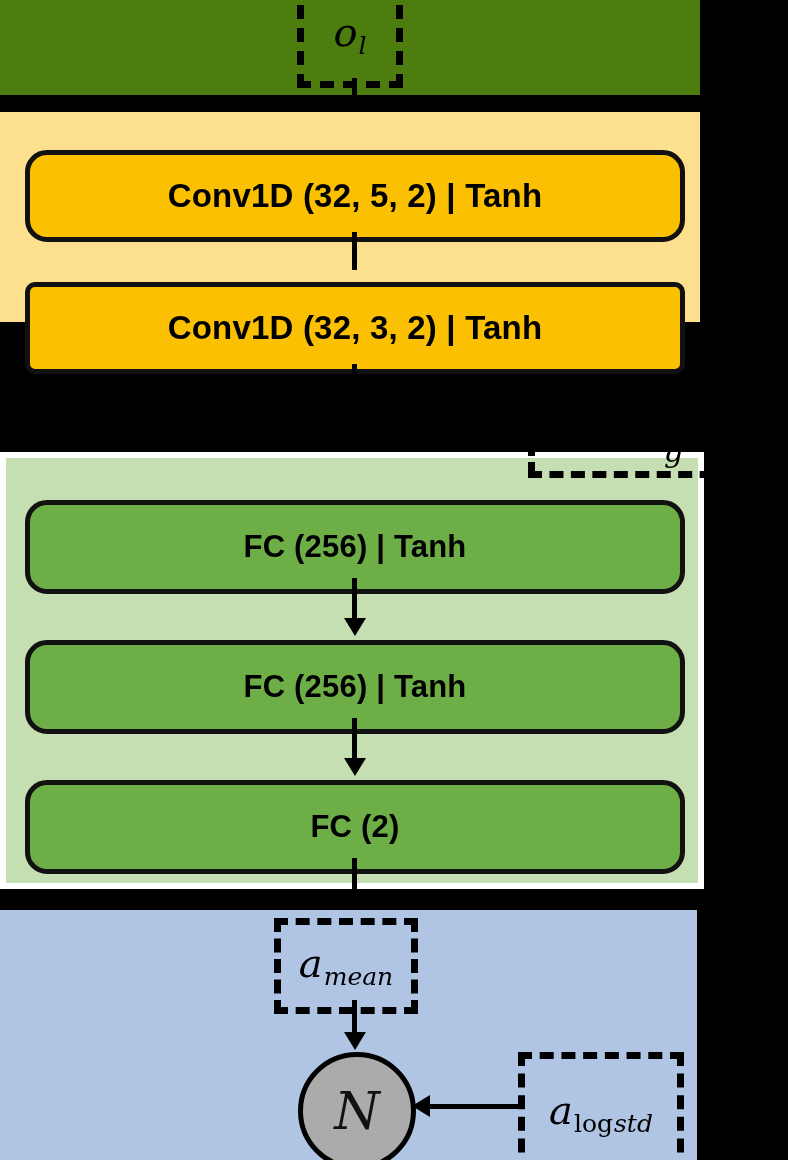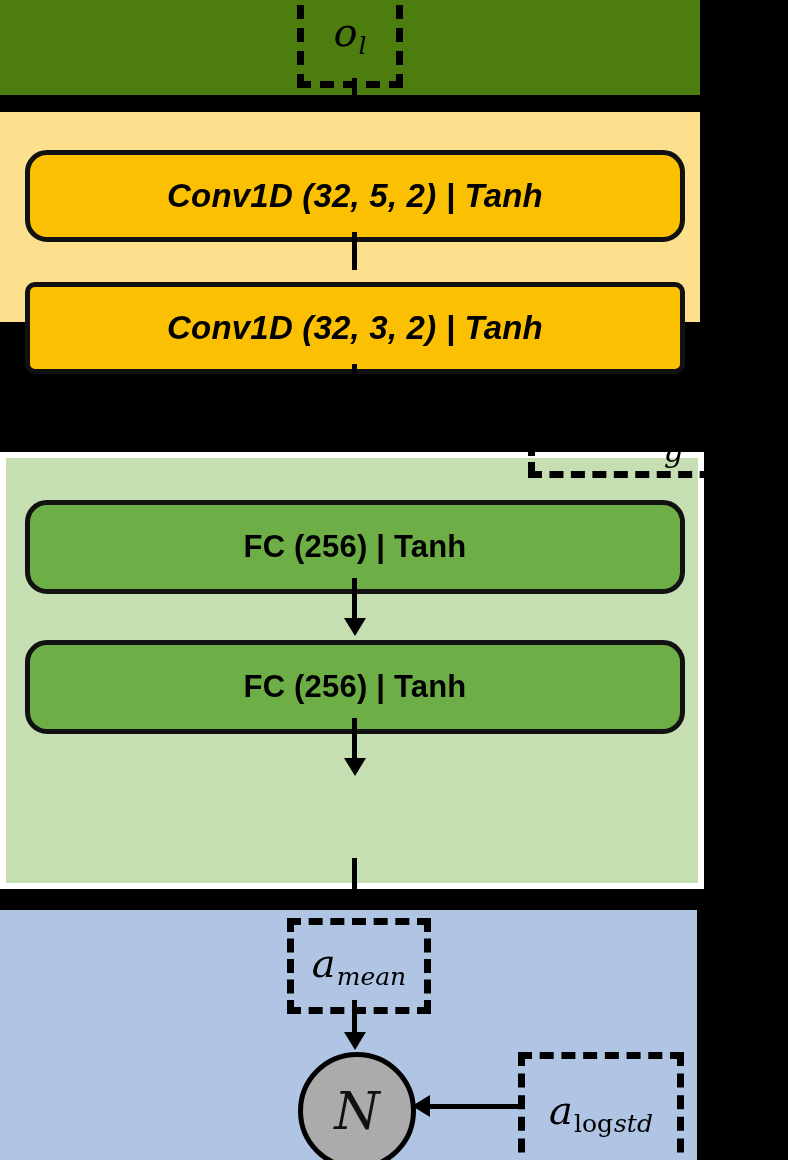--- a/index.html
+++ b/index.html
@@ -3,21 +3,21 @@
 <meta charset="utf-8">
 <style>
   html,body{margin:0;padding:0;background:#000;}
   body{width:788px;height:1160px;position:relative;overflow:hidden;
        font-family:"Liberation Sans",sans-serif;}
 
   .panel{position:absolute;left:0;}
 
   
   #panel-obs   {top:0px;   height:95px;  width:700px; background:#4d7c0f;}
-  #panel-conv  {top:112px; height:210px; width:700px; background:#FCE08E;font-style:italic;}
+  #panel-conv  {top:112px; height:210px; width:700px; background:#FCE08E;}
   #panel-fc    {top:452px; height:437px; width:704px; background:#C5DFB3;
                 border:6px solid #ffffff; box-sizing:border-box;}
   #panel-dist  {top:910px; height:250px; width:697px; background:#B0C4E4;}
 
   
   .layerbox{position:absolute;border:5px solid #111;border-radius:22px;
             display:flex;align-items:center;justify-content:center;
             font-weight:bold;color:#000;letter-spacing:.2px;}
   .layerbox.conv{background:#FBC002;font-size:33px;}
   .layerbox.fc  {background:#6DAF46;font-size:31px;}
@@ -100,33 +100,36 @@
               font-style:italic;font-size:30px;color:#000;">g</div>
 
   <div class="layerbox fc" style="left:19px;top:42px;width:650px;height:84px;">
     <span>FC (256) | Tanh</span>
   </div>
 
   <div class="layerbox fc" style="left:19px;top:182px;width:650px;height:84px;">
     <span>FC (256) | Tanh</span>
   </div>
 
+  <div class="layerbox fc" style="left:19px;top:322px;width:650px;height:84px;">
+    <span>FC (2)</span>
+  </div>
 </div>
 
 <div class="vline" style="left:352px;top:578px;height:48px;"></div>
 <div class="arrowhead" style="left:344px;top:618px;"></div>
 
 <div class="vline" style="left:352px;top:718px;height:48px;"></div>
 <div class="arrowhead" style="left:344px;top:758px;"></div>
 
 <div class="vline" style="left:352px;top:858px;height:62px;"></div>
 
 <div class="panel" id="panel-dist">
 
-  <div class="dashbox" style="left:287px;top:8px;width:130px;height:82px;">
+  <div class="dashbox" style="left:274px;top:8px;width:130px;height:82px;">
     <span class="mathvar">
       <span class="base">a</span><span class="sub">mean</span>
     </span>
   </div>
 
   <div id="gaussian-node" style="left:298px;top:142px;">
     <span class="sym">N</span>
   </div>
 
   <div class="dashbox" style="left:518px;top:142px;width:152px;height:108px;">

